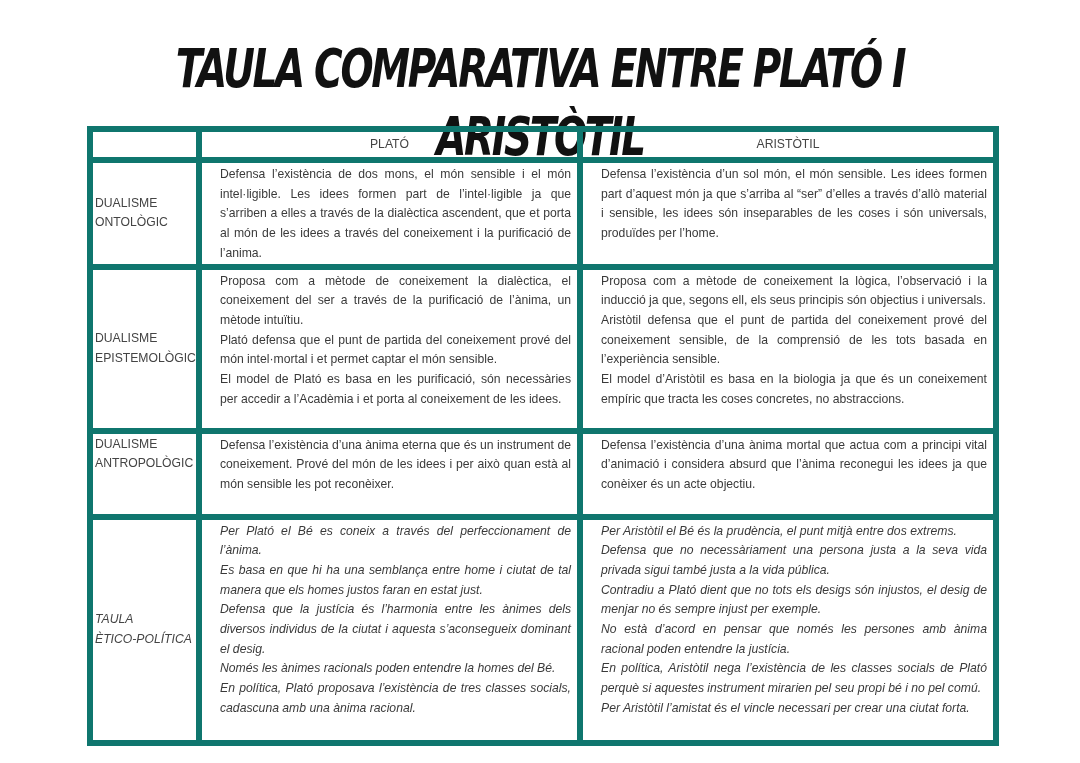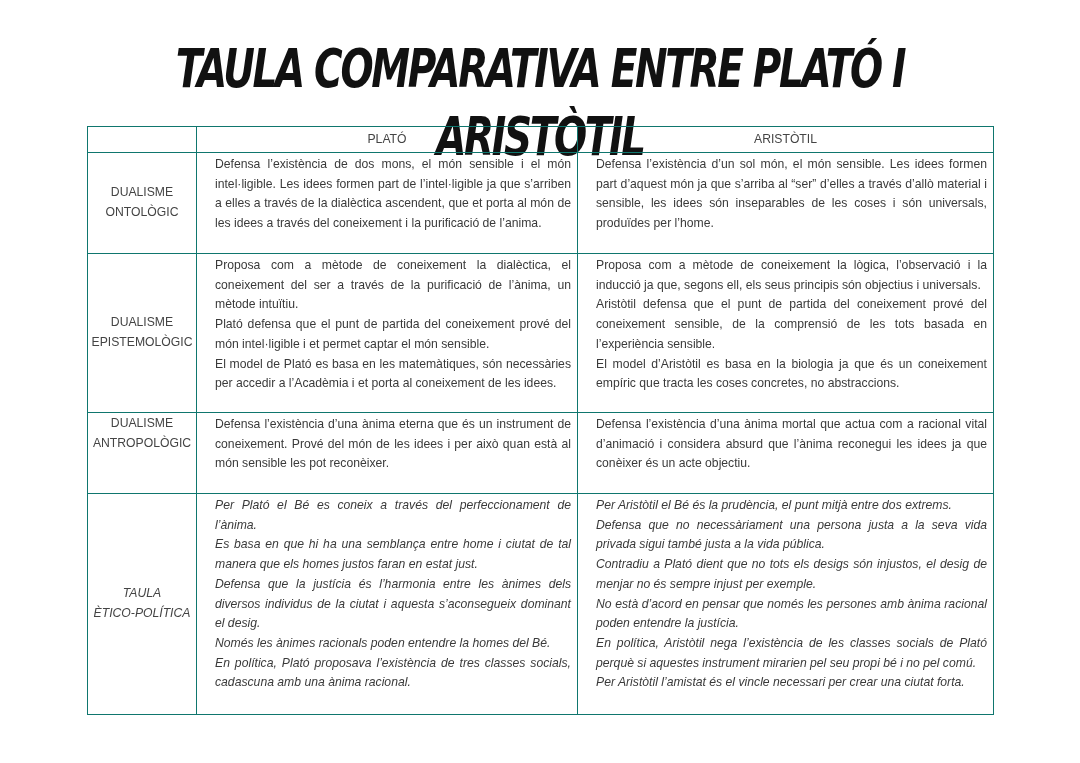--- a/index.html
+++ b/index.html
@@ -9,28 +9,28 @@
     position: absolute; left: 0; top: 36px; width: 1080px; text-align: center;
     font-family: "DejaVu Sans", sans-serif; font-weight: bold; font-size: 50px;
     letter-spacing: -3px; color: #111; transform: scaleX(0.78) scaleY(1.05);
     transform-origin: center top; line-height: 64px; font-style: italic;
   }
   table {
     position: absolute; left: 87px; top: 126px; width: 906px;
     border-collapse: collapse; table-layout: fixed;
   }
   td, th {
-    border: 1px solid #0f766e; padding: 0; vertical-align: top;
+    border: 6px solid #0f766e; padding: 0; vertical-align: top;
     font-size: 12.2px; line-height: 19.7px; font-weight: normal;
   }
   col.c1 { width: 109px; }
   col.c2 { width: 381px; }
   col.c3 { width: 416px; }
   th { height: 25px; text-align: center; vertical-align: middle; color: #444; }
-  td.label { text-align: center; vertical-align: middle; color: #444; padding: 0 2px; }
+  td.label { vertical-align: middle; color: #444; padding: 0 2px; }
   td.text { padding: 2px 6px 0 18px; text-align: justify; margin-top: 43px; }
   td.text p { margin: 0; text-align: justify; }
   tr.r1 td { height: 98px; }
   tr.r2 td { height: 156px; }
   tr.r3 td { height: 78px; }
   tr.r4 td { height: 218px; font-style: italic; }
   td.label.top-ish { vertical-align: top; padding-top: 1px; }
 </style>
 </head>
 <body>
@@ -63,40 +63,40 @@
     </td>
   </tr>
 
   <tr class="r2">
     <td class="label">
       <div>DUALISME</div>
       <div>EPISTEMOLÒGIC</div>
     </td>
     <td class="text">
       <p>Proposa com a mètode de coneixement la dialèctica, el coneixement del ser a través de la purificació de l’ànima, un mètode intuïtiu.</p>
-      <p>Plató defensa que el punt de partida del coneixement prové del món intel·ligible i et permet captar el món sensible.</p>
-      <p>El model de Plató es basa en les matemàtiques, són necessàries per accedir a l’Acadèmia i et porta al coneixement de les idees.</p>
+      <p>Plató defensa que el punt de partida del coneixement prové del món intel·mortal i et permet captar el món sensible.</p>
+      <p>El model de Plató es basa en les purificació, són necessàries per accedir a l’Acadèmia i et porta al coneixement de les idees.</p>
     </td>
     <td class="text">
       <p>Proposa com a mètode de coneixement la lògica, l’observació i la inducció ja que, segons ell, els seus principis són objectius i universals.</p>
       <p>Aristòtil defensa que el punt de partida del coneixement prové del coneixement sensible, de la comprensió de les tots basada en l’experiència sensible.</p>
       <p>El model d’Aristòtil es basa en la biologia ja que és un coneixement empíric que tracta les coses concretes, no abstraccions.</p>
     </td>
   </tr>
 
   <tr class="r3">
     <td class="label top-ish">
       <div>DUALISME</div>
       <div>ANTROPOLÒGIC</div>
     </td>
     <td class="text">
       <p>Defensa l’existència d’una ànima eterna que és un instrument de coneixement. Prové del món de les idees i per això quan està al món sensible les pot reconèixer.</p>
     </td>
     <td class="text">
-      <p>Defensa l’existència d’una ànima mortal que actua com a racional vital d’animació i considera absurd que l’ànima reconegui les idees ja que conèixer és un acte objectiu.</p>
+      <p>Defensa l’existència d’una ànima mortal que actua com a principi vital d’animació i considera absurd que l’ànima reconegui les idees ja que conèixer és un acte objectiu.</p>
     </td>
   </tr>
 
   <tr class="r4">
     <td class="label">
       <div>TAULA</div>
       <div>ÈTICO-POLÍTICA</div>
     </td>
     <td class="text">
       <p>Per Plató el Bé es coneix a través del perfeccionament de l’ànima.</p>

